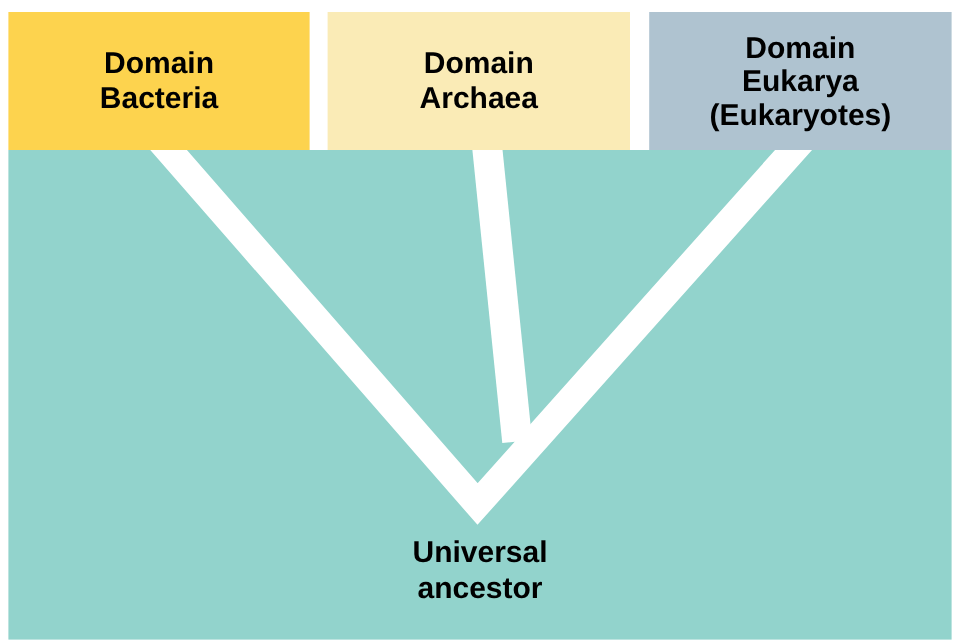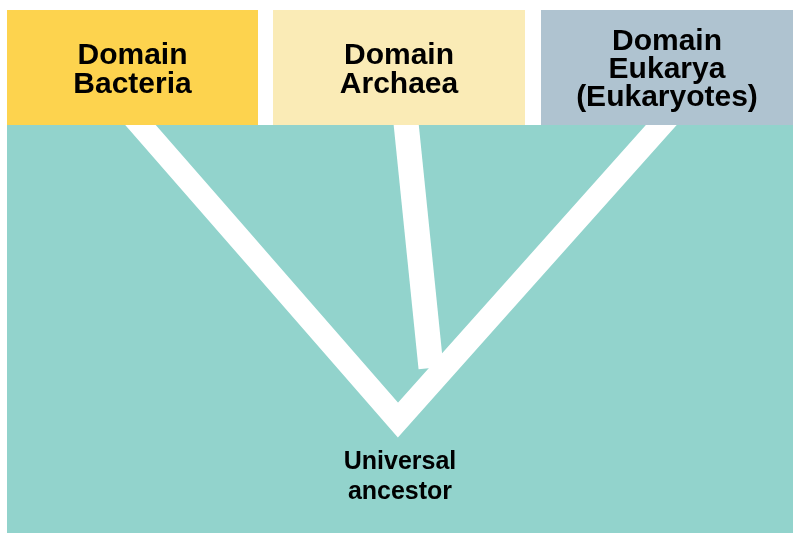--- a/index.html
+++ b/index.html
@@ -36,21 +36,21 @@
   
   .domain-box {
     position: absolute;
     top: 10px;
     height: 115px;
     display: flex;
     align-items: center;
     justify-content: center;
     text-align: center;
     font-weight: bold;
-    font-size: 30px;
+    font-size: 25px;
     line-height: 29px;
     white-space: pre-line;
   }
   .box-bacteria { left: 7px;   width: 251px; }
   .box-archaea  { left: 273px; width: 252px; }
   .box-eukarya  { left: 541px; width: 252px; line-height: 28px; }
   
   .root-label {
     position: absolute;
     left: 0;

